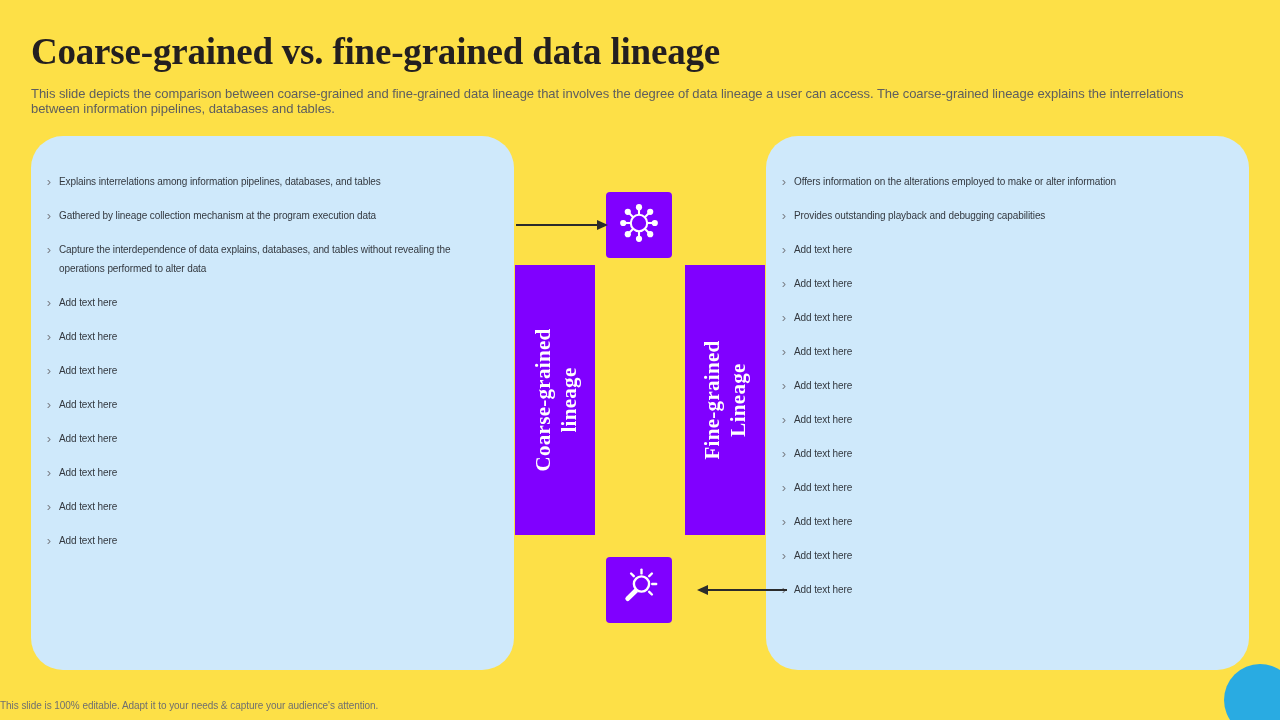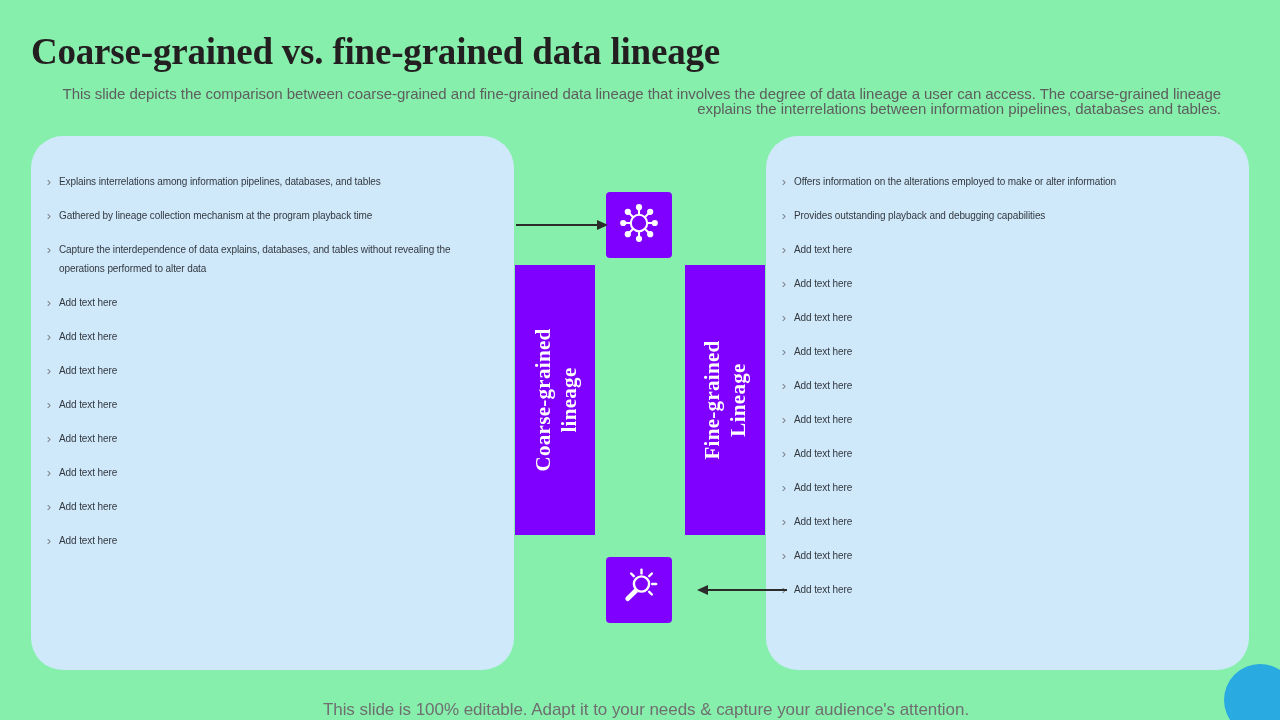--- a/index.html
+++ b/index.html
@@ -9,46 +9,45 @@
     height: 720px;
     overflow: hidden;
     background: #ffffff;
     font-family: "Liberation Sans", sans-serif;
   }
 
   .slide {
     position: relative;
     width: 1280px;
     height: 720px;
-    background: #86efac;
+    background: #fde047;
   }
 
   
   .page-title {
     position: absolute;
     left: 31px;
     top: 30px;
     font-family: "Liberation Serif", serif;
     font-size: 37px;
     font-weight: 700;
     color: #231f20;
     letter-spacing: -0.2px;
     white-space: nowrap;
   }
 
   .page-subtitle {
     position: absolute;
     left: 31px;
     top: 86px;
     width: 1190px;
-    font-size: 15px;
+    font-size: 13px;
     line-height: 15px;
     color: #5e5e5e;
     letter-spacing: -0.05px;
-    text-align: right;
   }
 
   
   .panel {
     position: absolute;
     background: #cfe9fb;
     border-radius: 32px;
   }
   .panel-left  { left: 31px;  top: 136px; width: 483px; height: 534px; }
   .panel-right { left: 766px; top: 136px; width: 483px; height: 534px; }
@@ -147,25 +146,23 @@
   .arrow-right .arrow-head { border-left: 11px solid #2b2b2b; }
   .arrow-left  .arrow-head { border-right: 11px solid #2b2b2b; }
   .arrow-right { left: 516px; top: 219px; width: 92px; }
   .arrow-left  { left: 697px; top: 584px; width: 90px; }
 
   
   .footer-note {
     position: absolute;
     left: 0; right: 0;
     top: 700px;
-    text-align: center;
-    font-size: 17px;
+    font-size: 10px;
     color: #6f6f6f;
     letter-spacing: -0.05px;
-    padding-left: 12px;
   }
 
   .corner-dot {
     position: absolute;
     right: -16px;
     bottom: -16px;
     width: 72px;
     height: 72px;
     border-radius: 50%;
     background: #29abe2;
@@ -180,21 +177,21 @@
   <div class="page-subtitle">This slide depicts the comparison between coarse-grained and fine-grained data lineage that involves the degree of data lineage a user can access. The coarse-grained lineage explains the interrelations between information pipelines, databases and tables.</div>
 
   <div class="panel panel-left">
     <ul class="bullet-list">
         <li class="bullet-item">
           <span class="bullet-chevron">›</span>
           <span class="bullet-text">Explains interrelations among information pipelines, databases, and tables</span>
         </li>
         <li class="bullet-item">
           <span class="bullet-chevron">›</span>
-          <span class="bullet-text">Gathered by lineage collection mechanism at the program playback time</span>
+          <span class="bullet-text">Gathered by lineage collection mechanism at the program execution data</span>
         </li>
         <li class="bullet-item">
           <span class="bullet-chevron">›</span>
           <span class="bullet-text">Capture the interdependence of data explains, databases, and tables without revealing the operations performed to alter data</span>
         </li>
         <li class="bullet-item">
           <span class="bullet-chevron">›</span>
           <span class="bullet-text">Add text here</span>
         </li>
         <li class="bullet-item">

